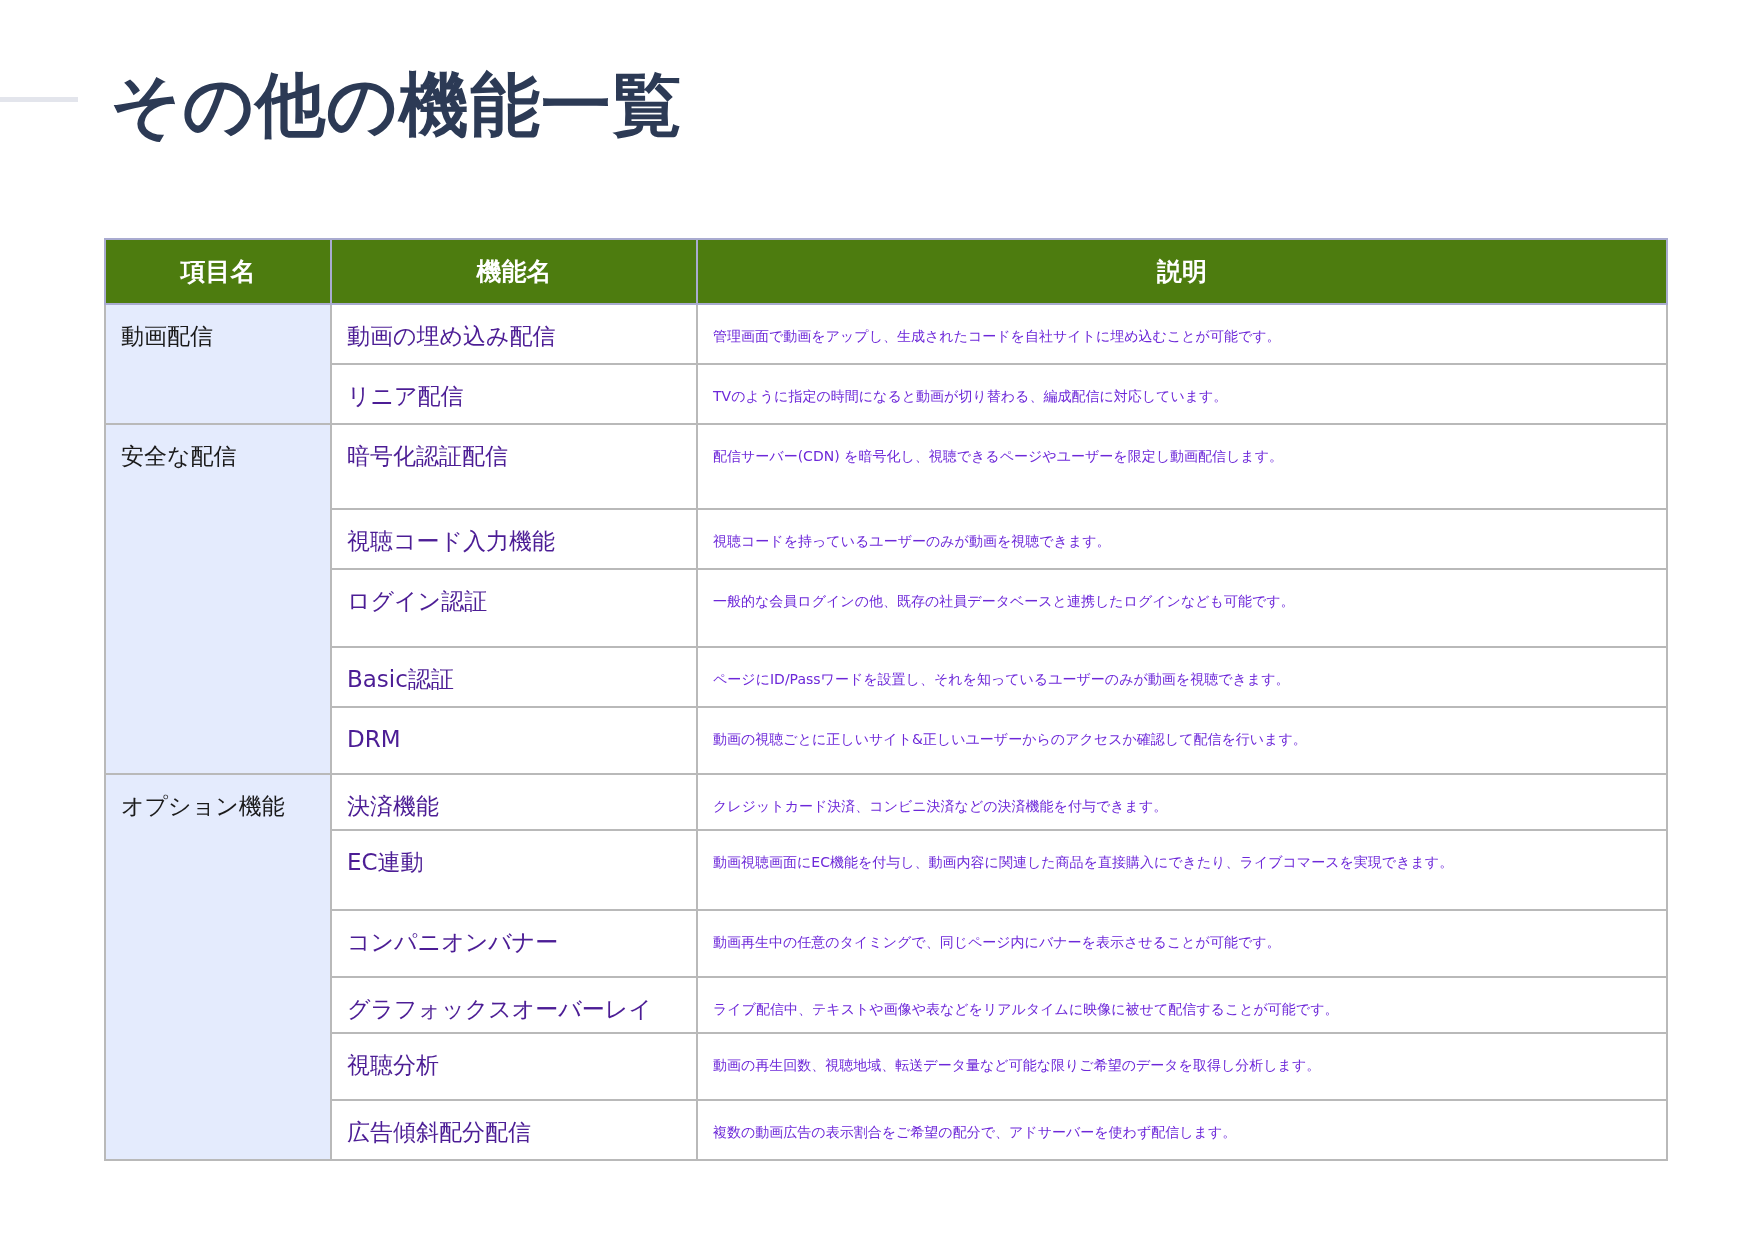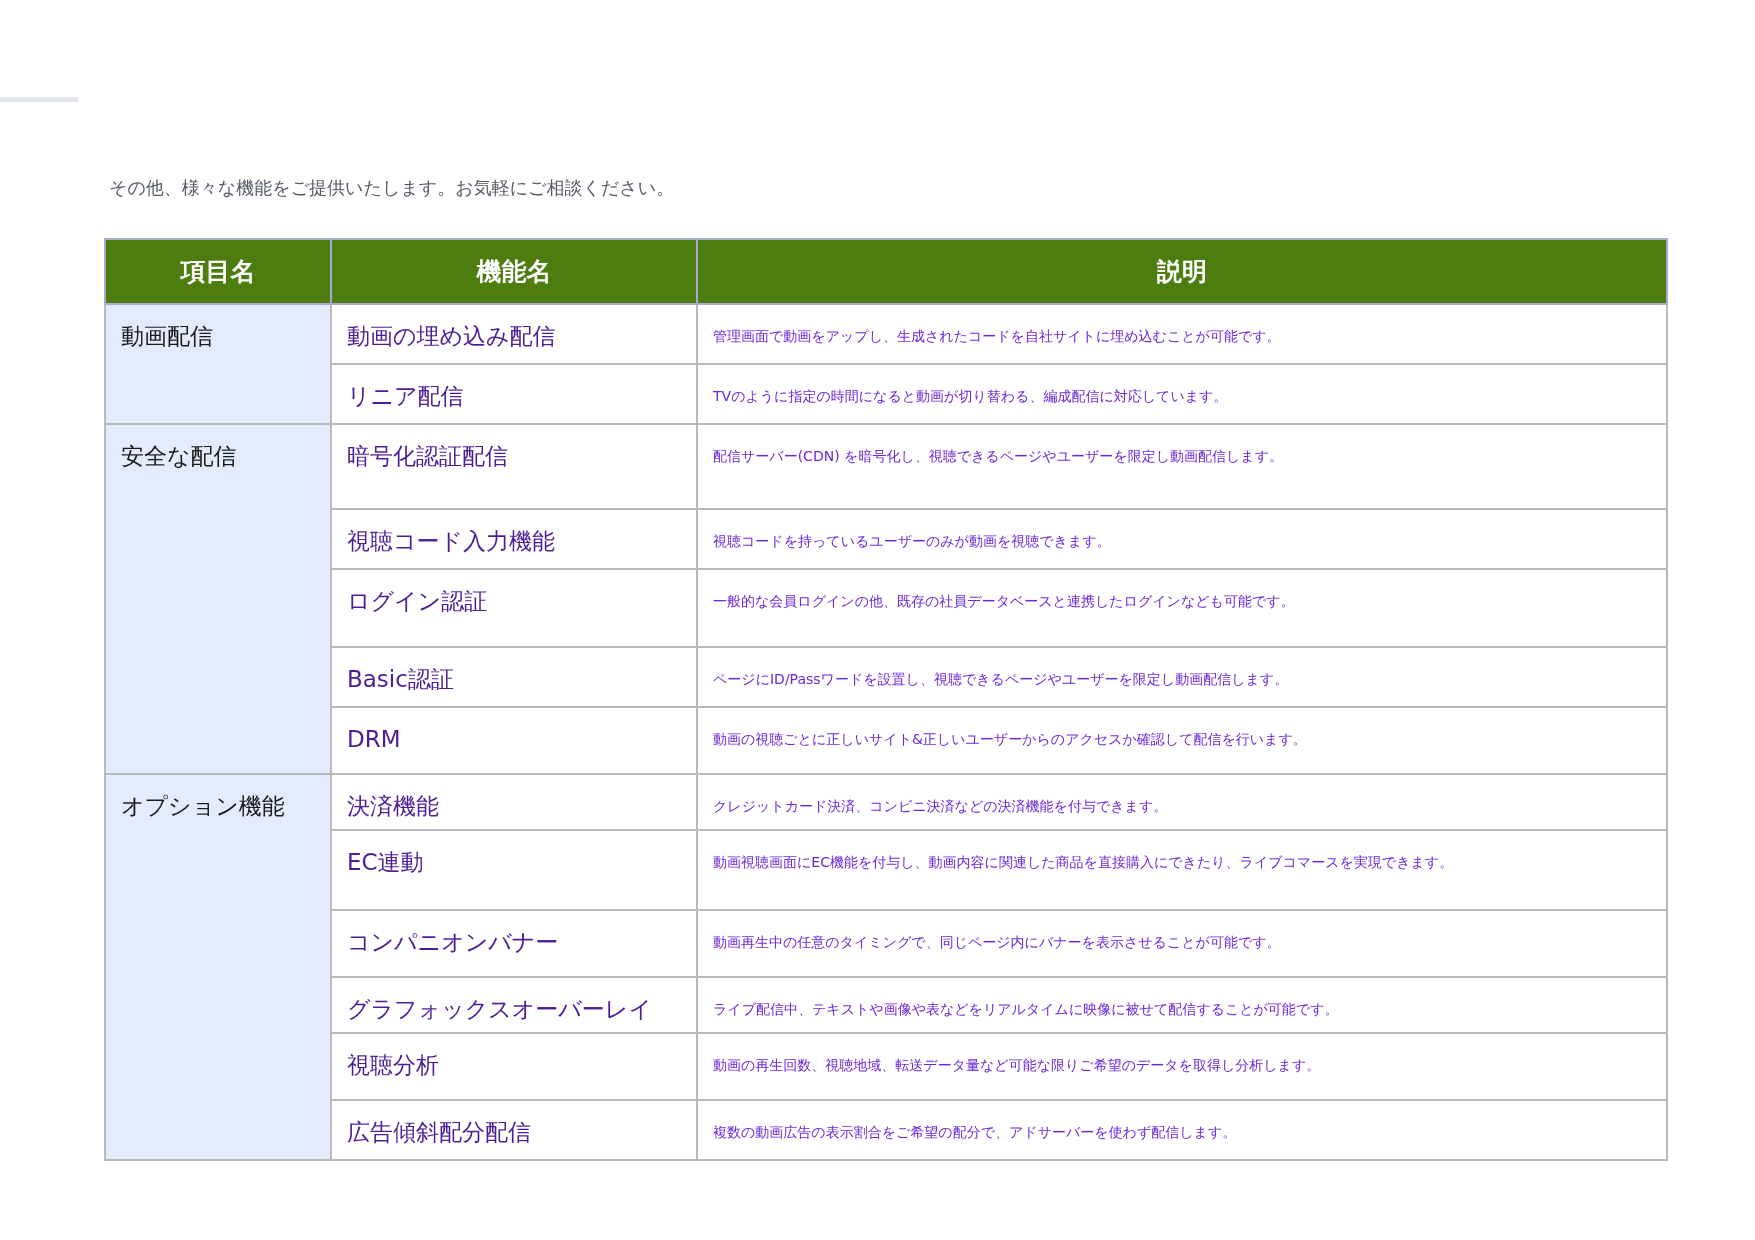--- a/index.html
+++ b/index.html
@@ -46,21 +46,21 @@
     td.feature { font-size: 23px; color: #4c1d95; padding-top: 19px; }
     td.desc {
       font-size: 14px; color: #6d28d9; padding-top: 17px; line-height: 25px;
     }
   </style>
 </head>
 <body>
 
 <div class="page">
   <div class="accent-line"></div>
-  <p class="subtitle">その他、様々な機能をご提供いたします。お気軽にご相談ください。</p>
+  <h1 class="title">その他の機能一覧</h1>
 
   <table class="features">
     <colgroup>
         <col class="c1">
         <col class="c2">
         <col class="c3">
       </colgroup>
     <thead>
       <tr>
         <th>項目名</th>
@@ -88,21 +88,21 @@
       <tr style="height:60px">
         <td class="feature">視聴コード入力機能</td>
         <td class="desc">視聴コードを持っているユーザーのみが動画を視聴できます。</td>
       </tr>
       <tr style="height:78px">
         <td class="feature">ログイン認証</td>
         <td class="desc">一般的な会員ログインの他、既存の社員データベースと連携したログインなども可能です。</td>
       </tr>
       <tr style="height:60px">
         <td class="feature">Basic認証</td>
-        <td class="desc">ページにID/Passワードを設置し、視聴できるページやユーザーを限定し動画配信します。</td>
+        <td class="desc">ページにID/Passワードを設置し、それを知っているユーザーのみが動画を視聴できます。</td>
       </tr>
       <tr style="height:67px">
         <td class="feature">DRM</td>
         <td class="desc">動画の視聴ごとに正しいサイト&amp;正しいユーザーからのアクセスか確認して配信を行います。</td>
       </tr>
 
       <tr style="height:48px">
         <td class="category" rowspan="6">オプション機能</td>
         <td class="feature">決済機能</td>
         <td class="desc">クレジットカード決済、コンビニ決済などの決済機能を付与できます。</td>

